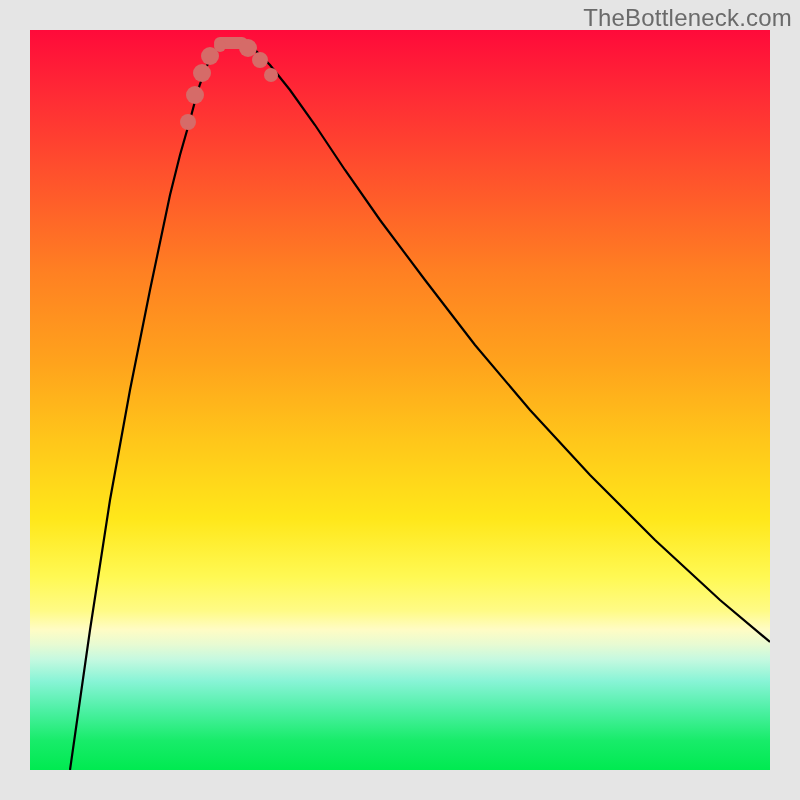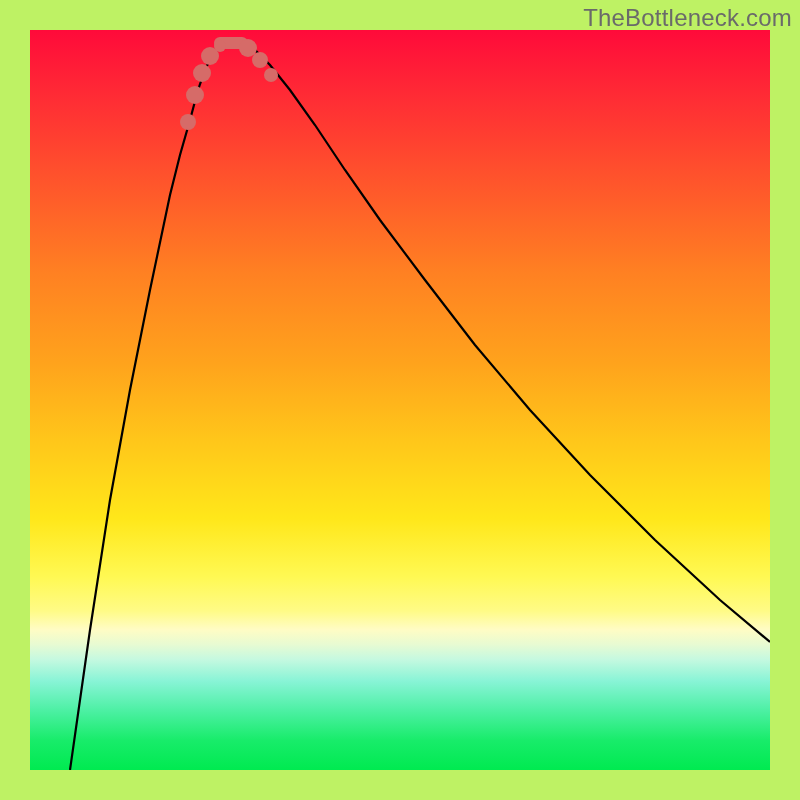--- a/index.html
+++ b/index.html
@@ -8,21 +8,21 @@
     width: 800px;
     height: 800px;
     overflow: hidden;
     background: #000;
     font-family: Arial, Helvetica, sans-serif;
   }
   .frame {
     position: absolute;
     left: 0; top: 0;
     width: 800px; height: 800px;
-    background: #bef264;
+    background: #e5e5e5;
   }
   .plot-area {
     position: absolute;
     left: 30px;
     top: 30px;
     width: 740px;
     height: 740px;
     overflow: hidden;
   }
   .gradient-bg {

